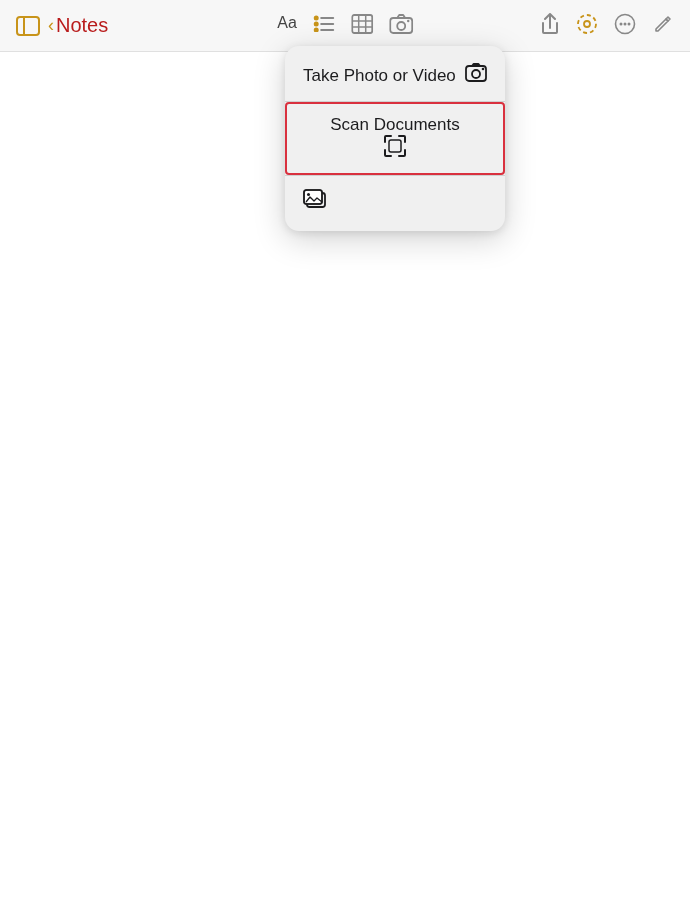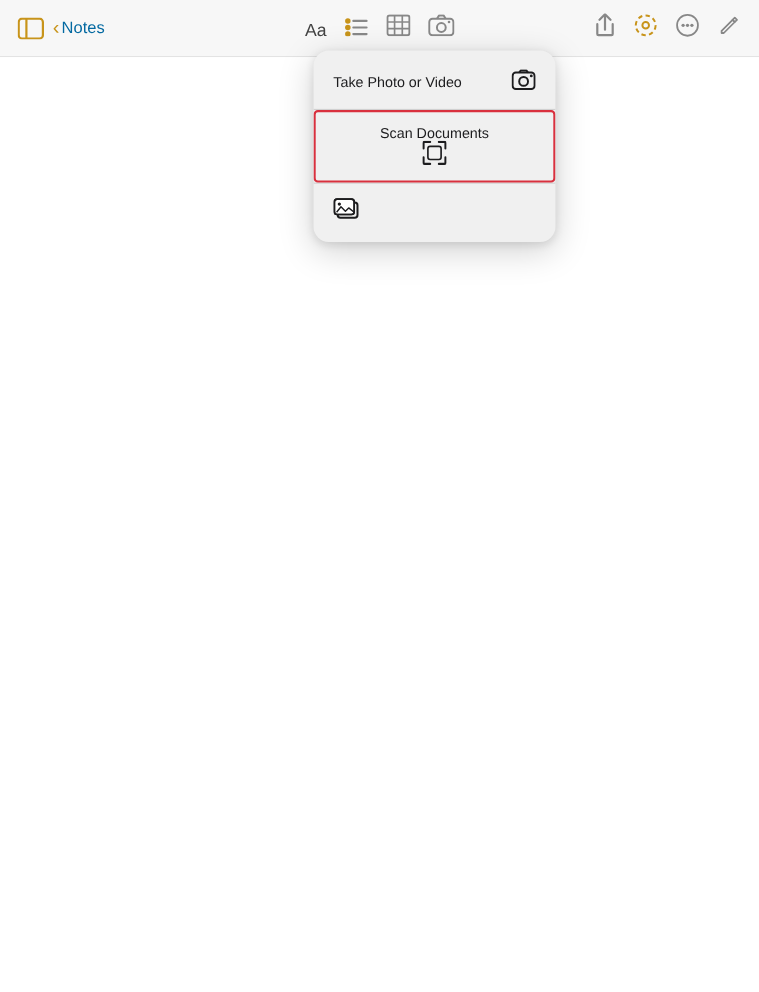--- a/index.html
+++ b/index.html
@@ -29,21 +29,21 @@
     }
 
     .toolbar-left {
       display: flex;
       align-items: center;
       gap: 8px;
     }
 
     .toolbar-center {
       display: flex;
-      align-items: flex-end;
+      align-items: flex-start;
       gap: 16px;
       position: absolute;
       left: 50%;
       transform: translateX(-50%);
     }
 
     .toolbar-right {
       display: flex;
       align-items: center;
       gap: 16px;
@@ -89,21 +89,21 @@
       min-width: 220px;
       overflow: hidden;
       padding: 4px 0;
     }
 
     .dropdown-item {
       display: flex;
       align-items: center;
       justify-content: space-between;
       padding: 13px 18px;
-      font-size: 13px;
+      font-size: 17px;
       color: #1c1c1e;
       cursor: pointer;
       background: transparent;
       border: none;
       width: 100%;
       text-align: right;
     }
 
     .dropdown-item.highlighted {
       outline: 2px solid #d9303e;
@@ -136,21 +136,21 @@
 
     <div class="toolbar-icon">
       <svg width="24" height="20" viewBox="0 0 24 20" fill="none" xmlns="http://www.w3.org/2000/svg">
         <rect x="1" y="1" width="22" height="18" rx="3" stroke="#c8941a" stroke-width="2" fill="none"></rect>
         <line x1="8" y1="1" x2="8" y2="19" stroke="#c8941a" stroke-width="2"></line>
       </svg>
     </div>
 
     <div class="back-nav">
       <span style="font-size:18px; color:#c8941a;">‹</span>
-      <span style="color:#0369a1; font-size:15px;">Notes</span>
+      <span style="color:#b91c1c; font-size:20px;">Notes</span>
     </div>
   </div>
 
   <div class="toolbar-center">
 
     <div class="toolbar-icon-dark" style="font-size:16px; font-weight:500; color:#444;">Aa</div>
 
     <div>
       <svg width="22" height="18" viewBox="0 0 22 18" fill="none" xmlns="http://www.w3.org/2000/svg">
         <circle cx="3" cy="4" r="2.5" fill="#c8941a"></circle>

